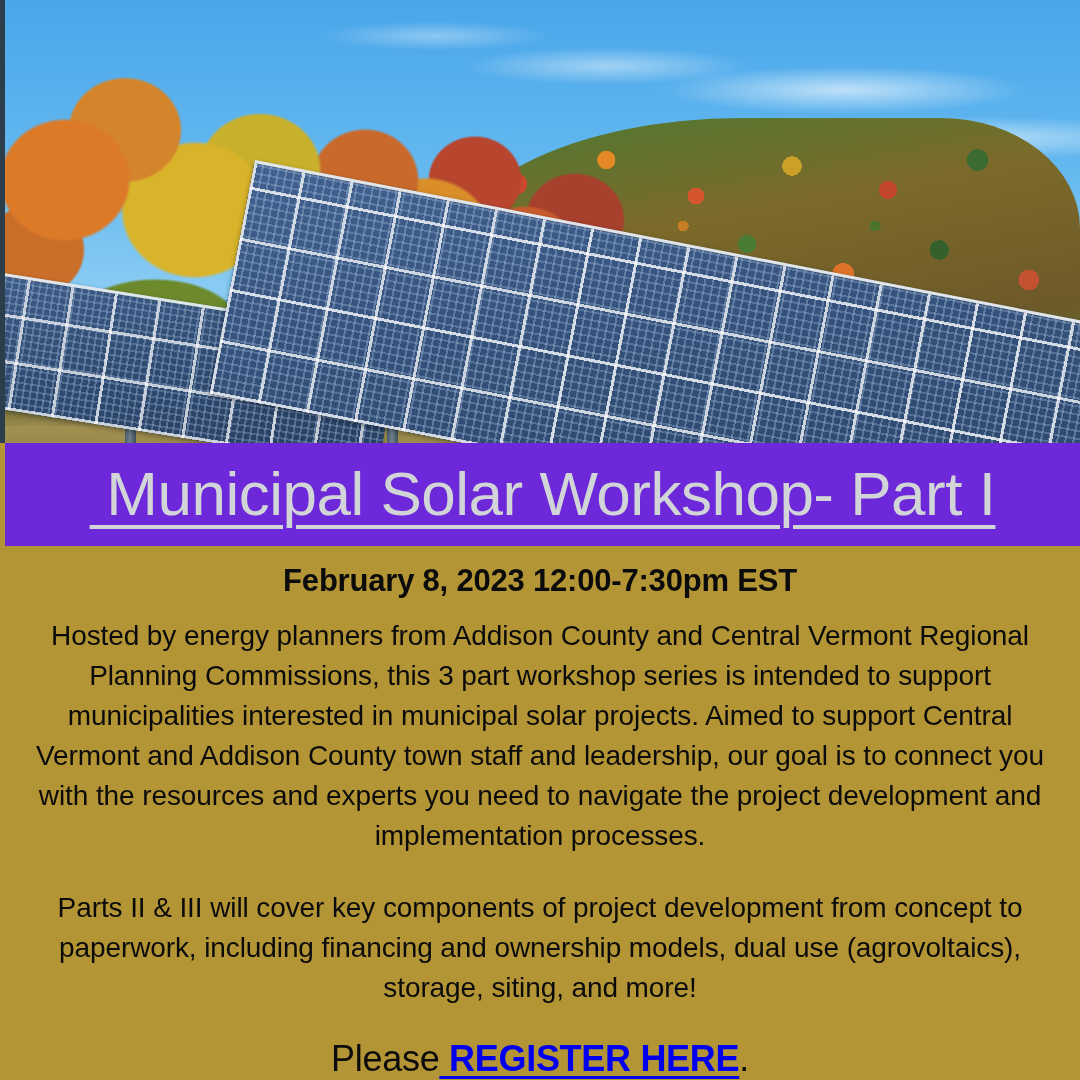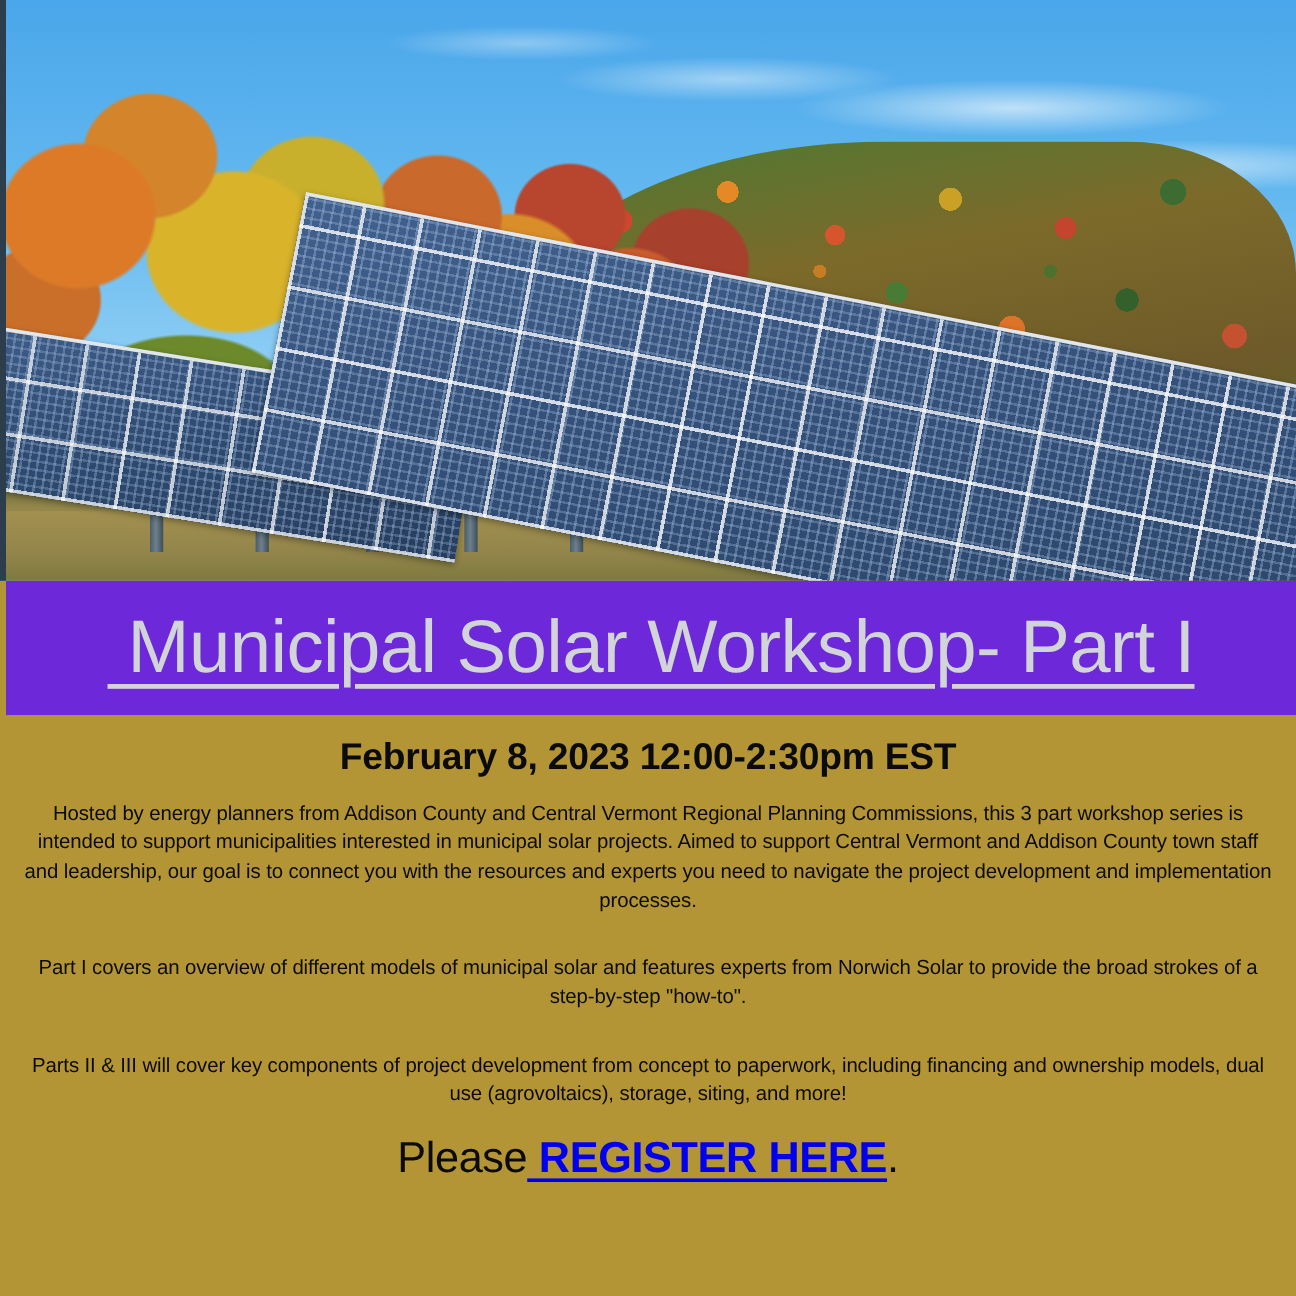--- a/index.html
+++ b/index.html
@@ -205,31 +205,31 @@
     color: #0b0b0b;
     text-align: center;
   }
   .date-line {
     font-size: 31px;
     font-weight: bold;
     margin-top: 17px;
     letter-spacing: -0.2px;
   }
   .para {
-    font-size: 17px;
+    font-size: 28px;
     line-height: 1.43;
     margin: 0;
     padding: 0 6px;
     letter-spacing: -0.1px;
   }
   .para.first { margin-top: 17px; }
   .para.spaced { margin-top: 32px; }
   .register {
     font-size: 36px;
-    margin-top: 20px;
+    margin-top: 30px;
     letter-spacing: -0.3px;
   }
   .register .hl {
     font-weight: bold;
     text-decoration: underline;
     text-decoration-thickness: 3px;
     text-underline-offset: 5px;
     white-space: pre;
   }
   .footer {
@@ -271,25 +271,24 @@
     <div class="array-left"></div>
     <div class="array-main"></div>
   </div>
 
   <div class="title-band">
     <div class="title-text"> Municipal Solar Workshop- Part I</div>
   </div>
 
   <div class="content">
 
-    <div class="date-line">February 8, 2023 12:00-2:30pm EST</div>
+    <div class="date-line">February 8, 2023 12:00-7:30pm EST</div>
 
     <p class="para first">Hosted by energy planners from Addison County and Central Vermont Regional Planning Commissions, this 3 part workshop series is intended to support municipalities interested in municipal solar projects. Aimed to support Central Vermont and Addison County town staff and leadership, our goal is to connect you with the resources and experts you need to navigate the project development and implementation processes.</p>
 
-    <p class="para spaced">Part I covers an overview of different models of municipal solar and features experts from Norwich Solar to provide the broad strokes of a step-by-step "how-to".</p>
 
     <p class="para spaced">Parts II &amp; III will cover key components of project development from concept to paperwork, including financing and ownership models, dual use (agrovoltaics), storage, siting, and more!</p>
 
     <div class="register"><span>Please</span><a class="hl" href="#"> REGISTER HERE</a><span>.</span></div>
 
 
   </div>
 </div>
 
 </body></html>

